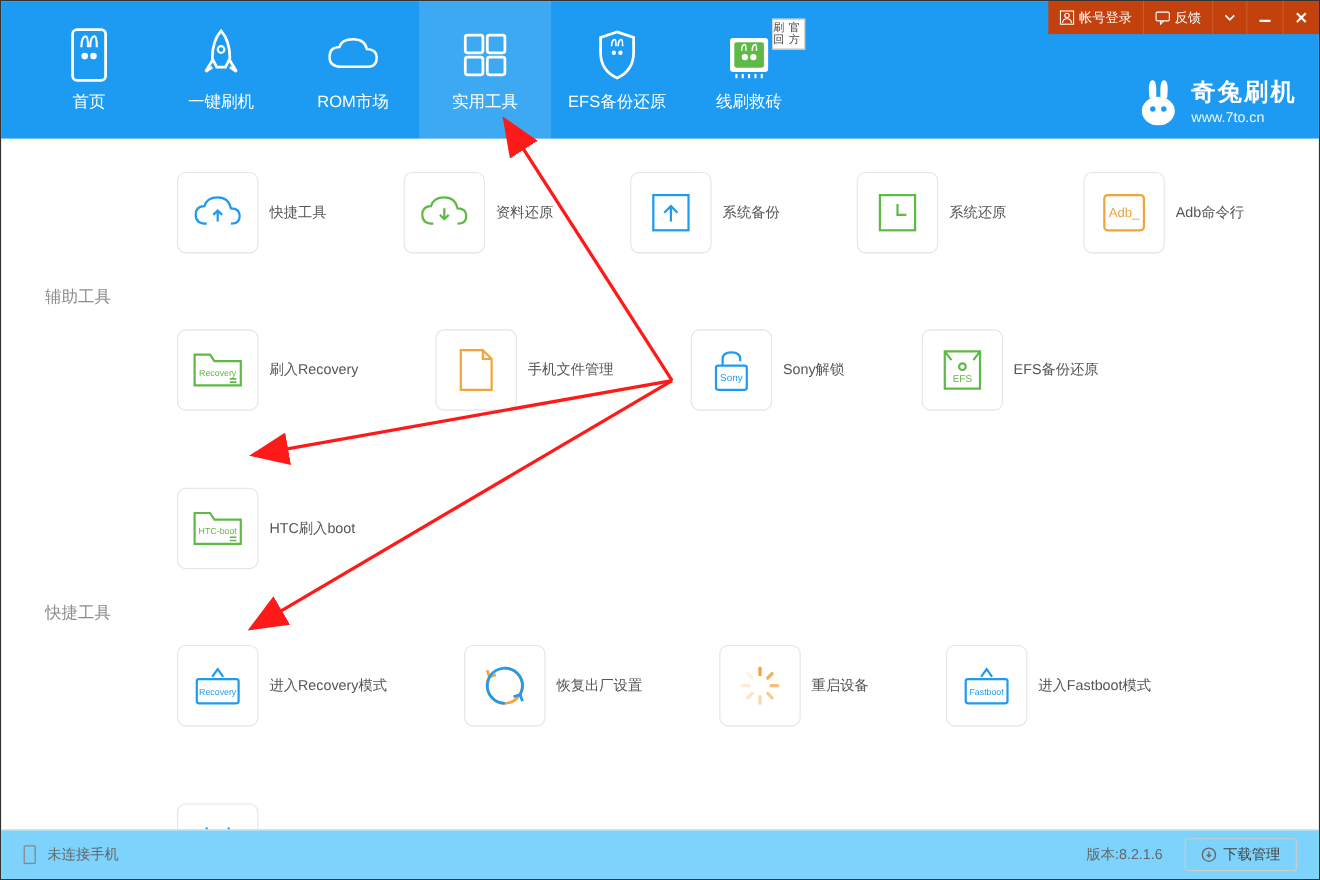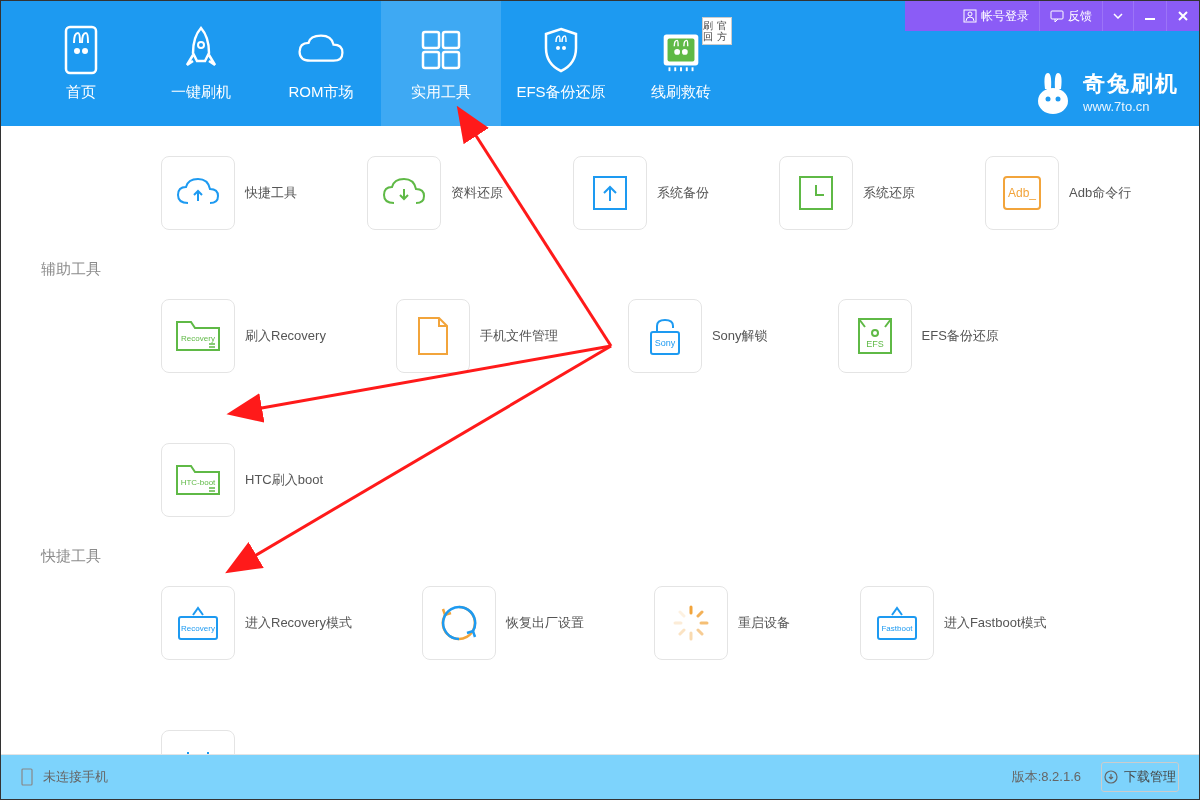--- a/index.html
+++ b/index.html
@@ -28,22 +28,21 @@
 .nav-item .icon { width: 50px; height: 50px; display: flex; align-items: center; justify-content: center; }
 .nav-item .label { font-size: 15px; }
 
 
 .topbar {
   position: absolute;
   top: 0; right: 0;
   height: 30px;
   display: flex;
   align-items: flex-end;
-  background: #8b5cf6;
-  padding-left: 48px;
+  background: #c2410c;
 }
 .topbar .tb-btn {
   display: flex;
   align-items: center;
   gap: 4px;
   color: #fff;
   font-size: 12px;
   padding: 0 10px;
   height: 100%;
   cursor: pointer;
@@ -114,21 +113,21 @@
   font-size: 13px;
   color: #666;
   background: #7dd3fc;
 }
 .footer .left { display: flex; align-items: center; gap: 10px; }
 .footer .spacer { flex: 1; }
 .footer .version { margin-right: 20px; }
 .footer .dl-btn {
   border: 1px solid #ccc;
   border-radius: 3px;
-  padding: 5px 2px;
+  padding: 5px 14px;
   display: flex; align-items: center; gap: 6px;
   cursor: pointer;
   color: #444;
 }
 
 
 .arrows { position: absolute; inset: 0; pointer-events: none; }
 </style>
 </head>
 <body>

